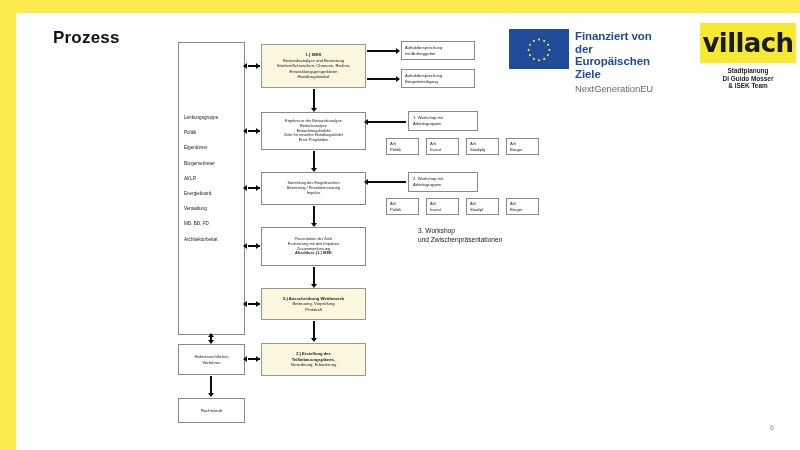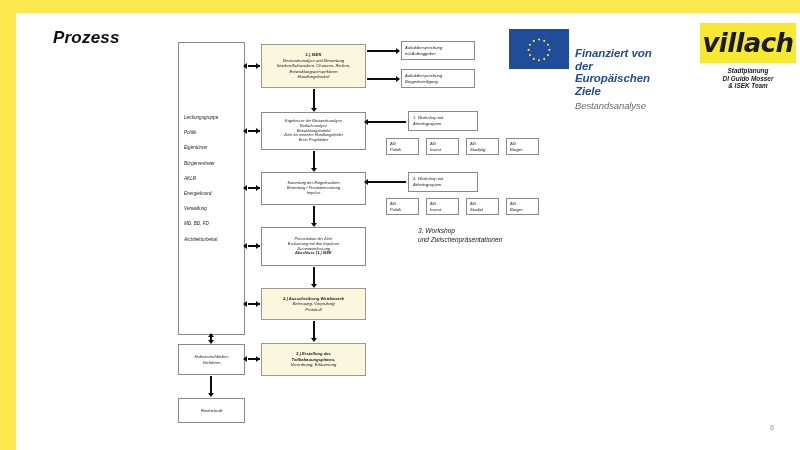--- a/index.html
+++ b/index.html
@@ -1,37 +1,37 @@
 <!DOCTYPE html>
 <html><head>
 <meta charset="utf-8">
 <style>
   html,body{margin:0;padding:0;}
   body{
     width:800px;height:450px;background:#fff;
     font-family:"Liberation Sans", sans-serif;
     overflow:hidden;position:relative;
   }
-  #slide{position:absolute;inset:0;background:#ffffff;font-style:italic;}
+  #slide{position:absolute;inset:0;background:#ffffff;}
 
   
   .frame-left{position:absolute;left:0;top:0;width:16px;height:450px;background:#FCE94F;}
   .frame-top{position:absolute;left:0;top:0;width:800px;height:13px;background:#FCE94F;}
 
   
   .title{
     position:absolute;left:53px;top:28px;
     font-size:17px;font-weight:bold;color:#111;letter-spacing:.2px;
   }
 
   
   .eu-logo{position:absolute;left:509px;top:29px;width:162px;height:40px;}
   .eu-flag{position:absolute;left:0;top:0;width:60px;height:40px;background:#214C9A;}
   .eu-stars{position:absolute;left:0;top:0;width:60px;height:40px;}
-  .eu-text{position:absolute;left:66px;top:1px;margin-top:17px;}
+  .eu-text{position:absolute;left:66px;top:1px;}
   .eu-l1{font-size:11.5px;font-weight:bold;color:#214C9A;line-height:12.5px;letter-spacing:-.1px;}
   .eu-l2{font-size:9.5px;color:#6a6a6a;line-height:12px;margin-top:3px;letter-spacing:-.1px;}
 
   .villach-box{position:absolute;left:700px;top:23px;width:96px;height:40px;background:#F7E832;}
   .villach-word{
     position:absolute;left:0;top:0;width:96px;height:40px;
     display:flex;align-items:center;justify-content:center;
     font-size:26px;font-weight:bold;color:#1a1a1a;letter-spacing:-.6px;
     font-family:"DejaVu Sans", sans-serif;
   }
@@ -96,21 +96,21 @@
         <circle cx="24.8" cy="29.9" r="1.05"></circle>
         <circle cx="21" cy="26.1" r="1.05"></circle>
         <circle cx="19.6" cy="20.9" r="1.05"></circle>
         <circle cx="21" cy="15.7" r="1.05"></circle>
         <circle cx="24.8" cy="11.9" r="1.05"></circle>
       </g>
     </svg>
     <div class="eu-text">
       <div class="eu-l1">Finanziert von der</div>
       <div class="eu-l1">Europäischen Ziele</div>
-      <div class="eu-l2">Bestandsanalyse</div>
+      <div class="eu-l2">NextGenerationEU</div>
     </div>
   </div>
 
   <div class="villach-box">
     <div class="villach-word">villach</div>
   </div>
   <div class="villach-sub">
     <div>Stadtplanung</div>
     <div>DI Guido Mosser</div>
     <div>&amp; ISEK Team</div>

